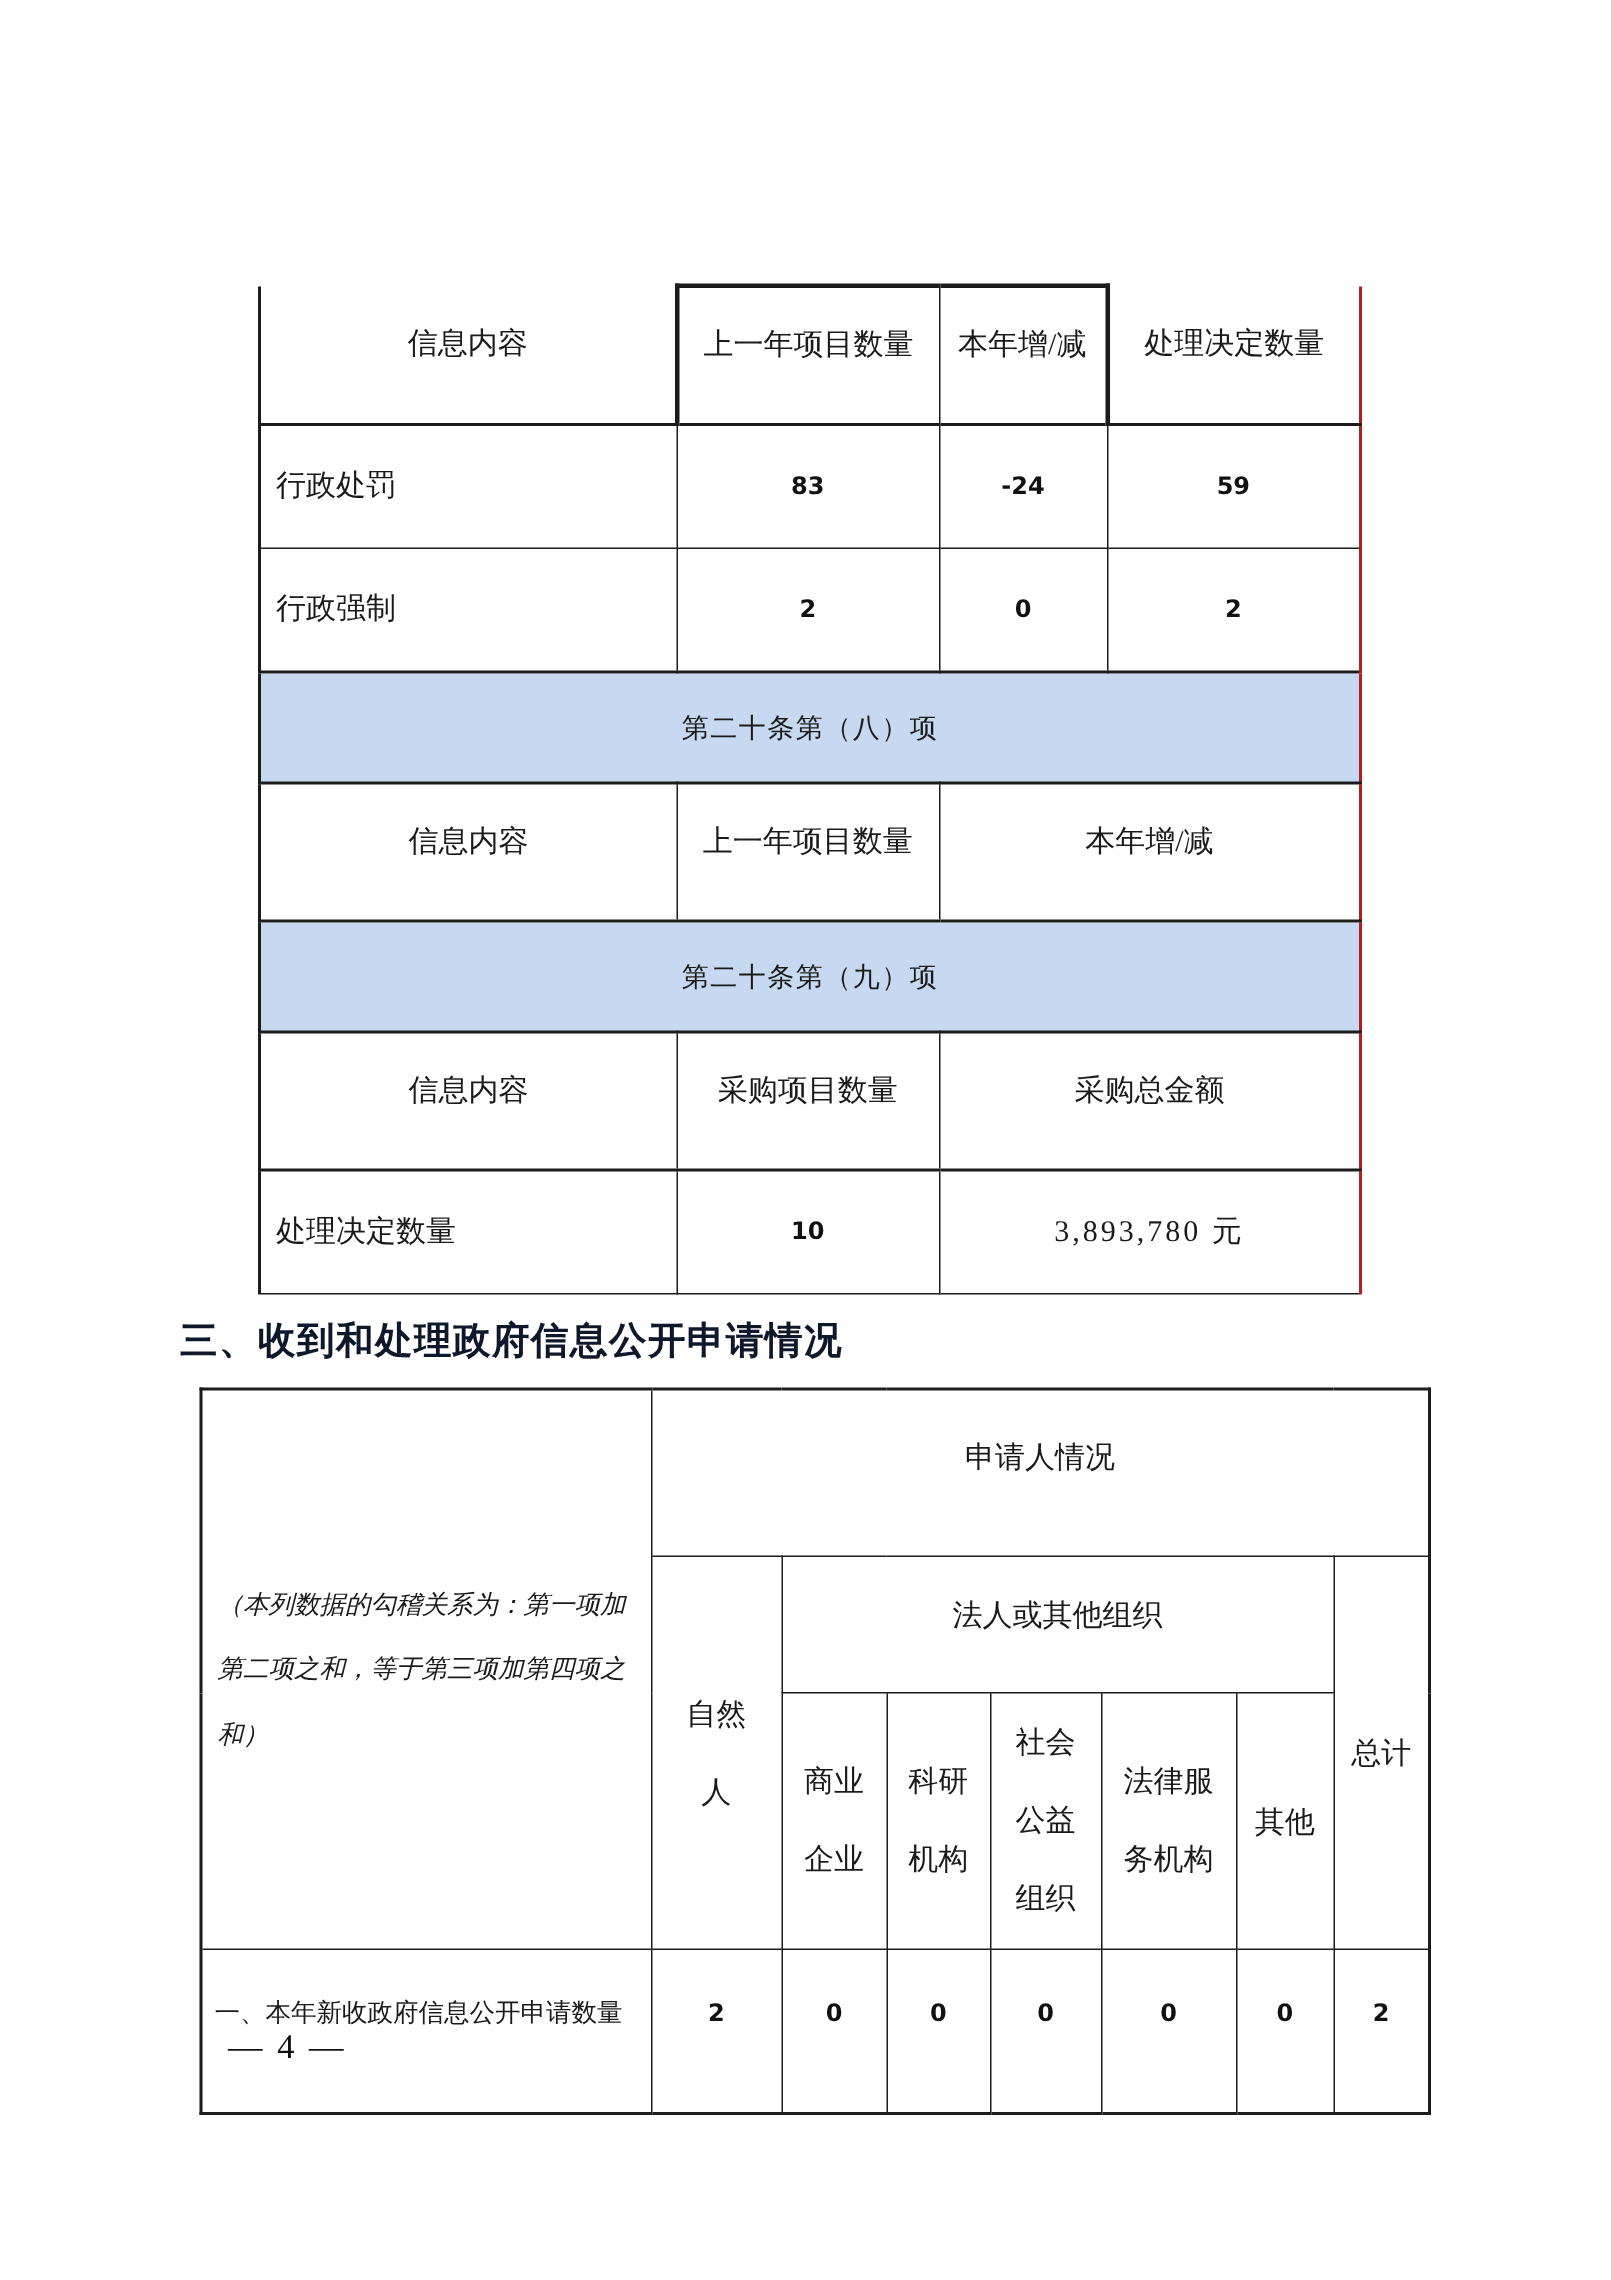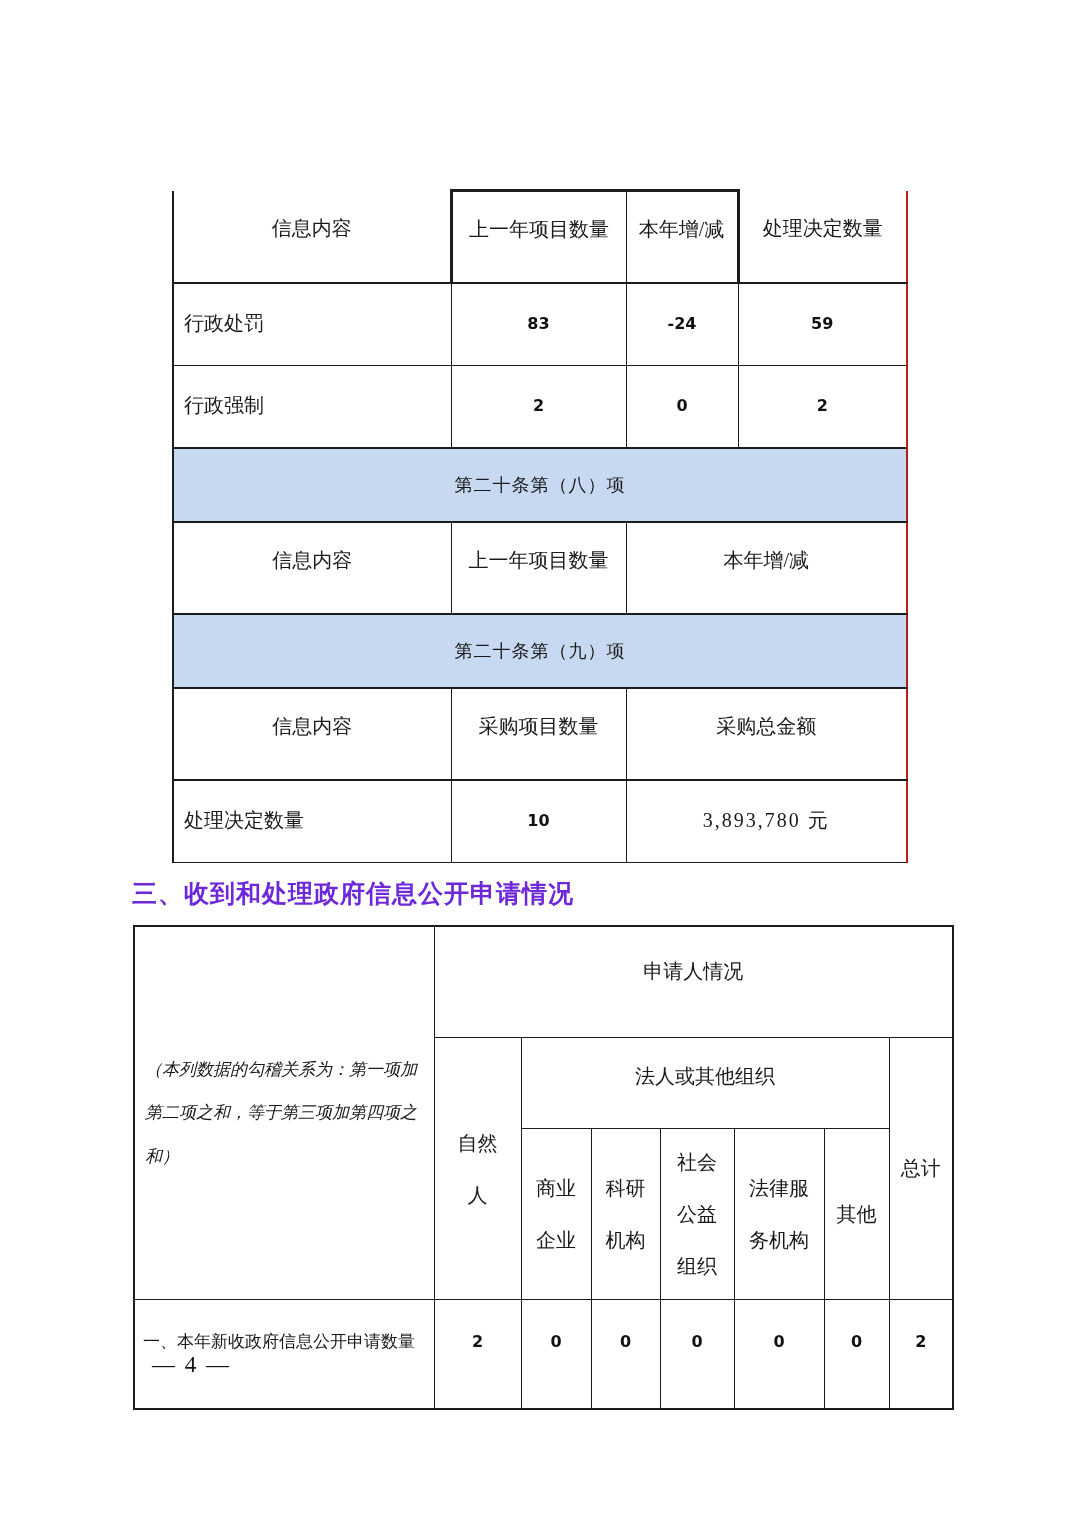--- a/index.html
+++ b/index.html
@@ -42,23 +42,23 @@
     letter-spacing:1px;
   }
   .num{
     font-family:"DejaVu Sans","Liberation Sans",sans-serif;
     font-size:16px;font-weight:600;color:#111;
   }
   .amount{font-size:20px;letter-spacing:2px;}
 
   
   .sec-heading{
-    position:absolute;left:132px;top:877px;
+    position:absolute;left:120px;top:877px;
     font-family:"DejaVu Sans","Liberation Sans",sans-serif;
-    font-size:25px;font-weight:bold;color:#6d28d9;
+    font-size:25px;font-weight:bold;color:#0f172a;
     letter-spacing:1px;white-space:nowrap;
   }
 
   
   .t2-wrap{position:absolute;left:133px;top:925px;}
   .t2{width:819px;}
   .t2 td.ol{border-left:2px solid #1c1c1c;}
   .t2 td.or{border-right:2px solid #1c1c1c;}
   .t2 td.ot{border-top:2px solid #1c1c1c;}
   .t2 td.ob{border-bottom:2px solid #1c1c1c;}

